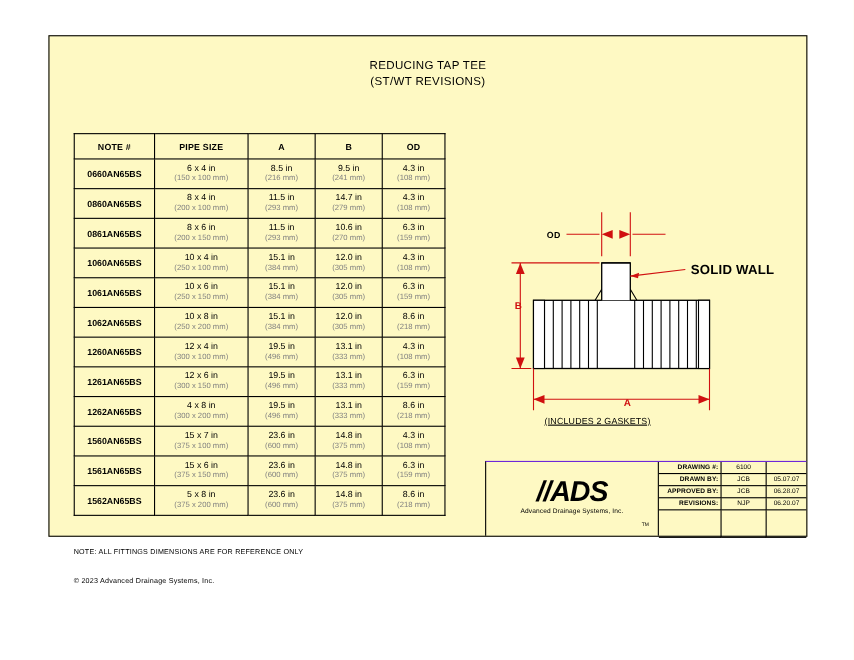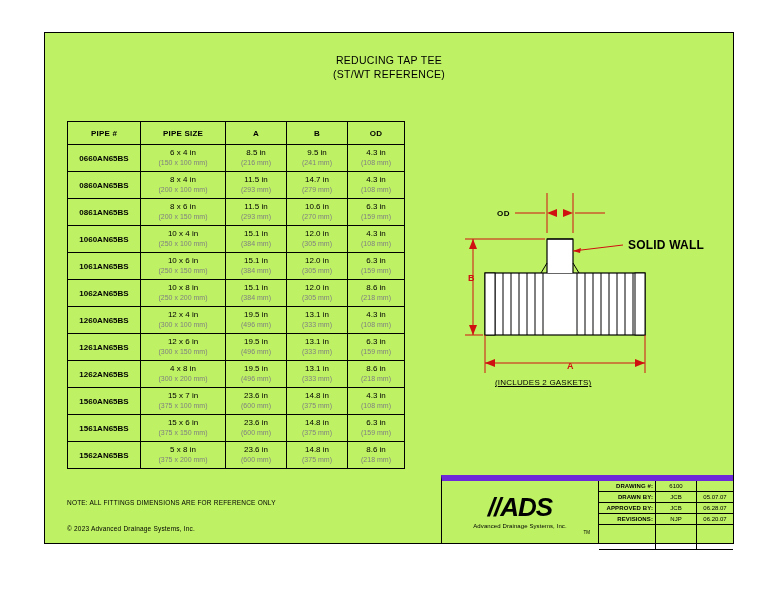--- a/index.html
+++ b/index.html
@@ -13,24 +13,24 @@
     font-family: "Liberation Sans", sans-serif;
     color: #000000;
     position: relative;
     overflow: hidden;
   }
   .sheet {
     position: absolute;
     left: 44px;
     top: 32px;
     width: 690px;
-    height: 512px;
+    height: 456px;
     border: 1px solid #000000;
     box-sizing: border-box;
-    background: #bef264;
+    background: #fef9c3;
   }
   
   .title-block {
     position: absolute;
     left: 0;
     top: 20px;
     width: 100%;
     text-align: center;
   }
   .title-line {
@@ -155,21 +155,21 @@
     letter-spacing: 0.2px;
   }
   
   .tb {
     position: absolute;
     right: 0px;
     bottom: 0px;
     width: 292px;
     height: 68px;
     border-left: 1px solid #000000;
-    border-top: 6px solid #6d28d9;
+    border-top: 1px solid #6d28d9;
     box-sizing: border-box;
     display: flex;
   }
   .tb-logo {
     width: 157px;
     border-right: 1px solid #000000;
     box-sizing: border-box;
     position: relative;
   }
   .logo-wrap {
@@ -235,27 +235,27 @@
     height: 24px;
   }
 </style>
 </head>
 <body>
 
 <div class="sheet">
 
   <div class="title-block">
     <div class="title-line">REDUCING TAP TEE</div>
-    <div class="title-line">(ST/WT REFERENCE)</div>
+    <div class="title-line">(ST/WT REVISIONS)</div>
   </div>
 
   <table class="spec-table">
     <thead>
       <tr>
-        <th class="col-part">PIPE #</th>
+        <th class="col-part">NOTE #</th>
         <th class="col-pipe">PIPE SIZE</th>
         <th class="col-a">A</th>
         <th class="col-b">B</th>
         <th class="col-od">OD</th>
       </tr>
     </thead>
     <tbody>
       <tr>
         <td class="part-cell">0660AN65BS</td>
         <td class="dual">

